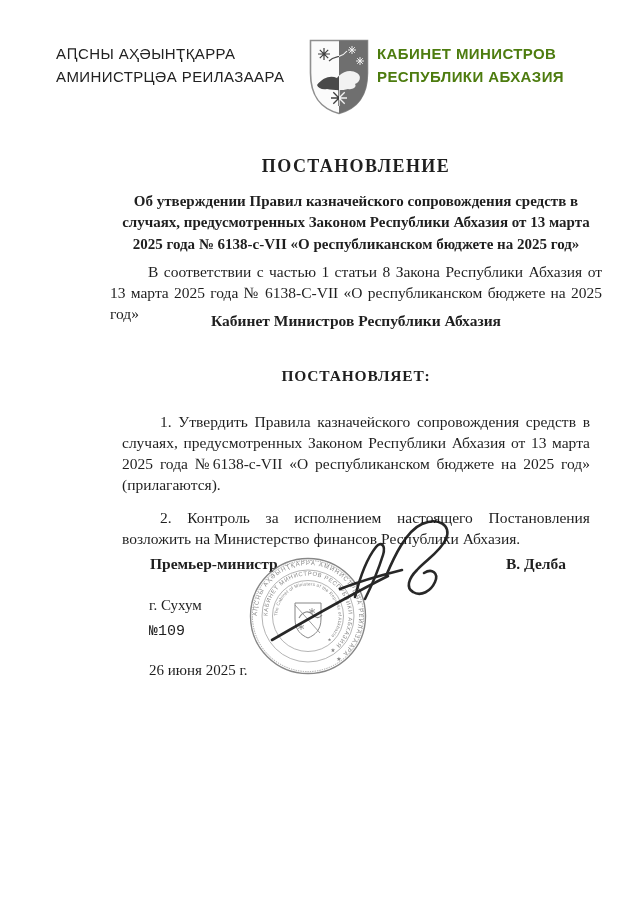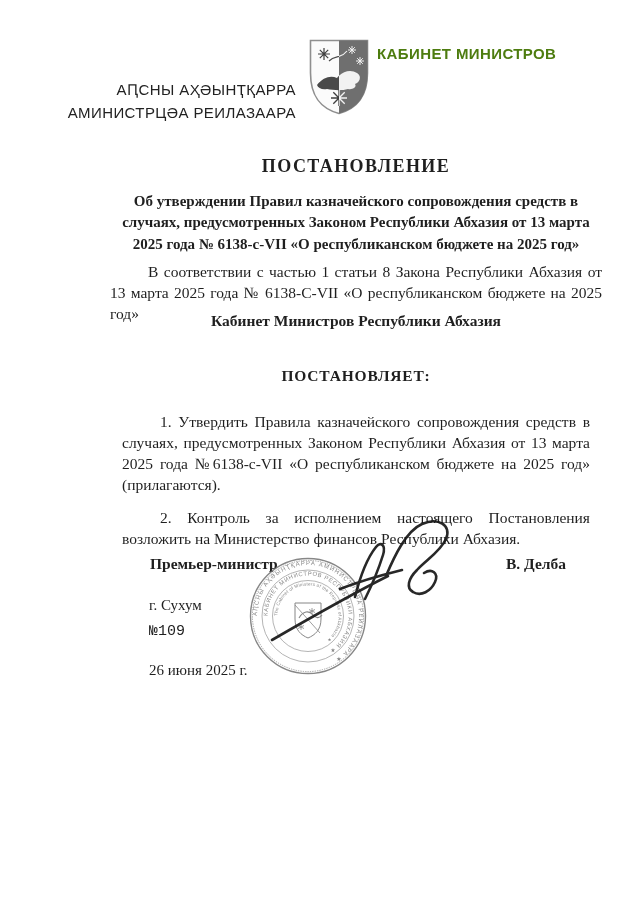--- a/index.html
+++ b/index.html
@@ -8,25 +8,24 @@
     width:640px;height:905px;
     background:#ffffff;
     margin:0 auto;
     overflow:hidden;
     font-family:"Liberation Serif", serif;
     color:#1f1f1f;
   }
   
   .hdr-left{
     position:absolute;left:56px;top:42px;width:240px;
-    text-align:right;
+    text-align:left;
     font-family:"Liberation Sans", sans-serif;
     font-size:15px;line-height:23px;letter-spacing:.4px;
     color:#222;
-    margin-top:36px;
   }
   .hdr-right{
     position:absolute;left:377px;top:42px;width:206px;
     text-align:left;
     font-family:"Liberation Sans", sans-serif;
     font-weight:bold;
     font-size:15px;line-height:23px;letter-spacing:.4px;
     color:#4d7c0f;
   }
   .coat{position:absolute;left:307px;top:37px;width:64px;height:80px;}
@@ -111,20 +110,21 @@
     <g stroke="#3f3f3f" stroke-width="1.3" clip-path="url(#clipL)">
       <path d="M32,53 V69 M24,61 H40 M26.3,55.3 L37.7,66.7 M37.7,55.3 L26.3,66.7"></path>
     </g>
     <g stroke="#f2f2f2" stroke-width="1.3" clip-path="url(#clipR)">
       <path d="M32,53 V69 M24,61 H40 M26.3,55.3 L37.7,66.7 M37.7,55.3 L26.3,66.7"></path>
     </g>
   </svg>
 
   <div class="hdr-right">
     <div>КАБИНЕТ МИНИСТРОВ</div>
+    <div>РЕСПУБЛИКИ АБХАЗИЯ</div>
   </div>
 
   <div class="col doc-title">ПОСТАНОВЛЕНИЕ</div>
 
   <div class="col subject">Об утверждении Правил казначейского сопровождения средств в случаях, предусмотренных Законом Республики Абхазия от 13 марта 2025 года № 6138-с-VII «О республиканском бюджете на 2025 год»</div>
 
   <div class="col preamble">В соответствии с частью 1 статьи 8 Закона Республики Абхазия от 13 марта 2025 года № 6138-С-VII «О республиканском бюджете на 2025 год»</div>
 
   <div class="col issuer">Кабинет Министров Республики Абхазия</div>
 

